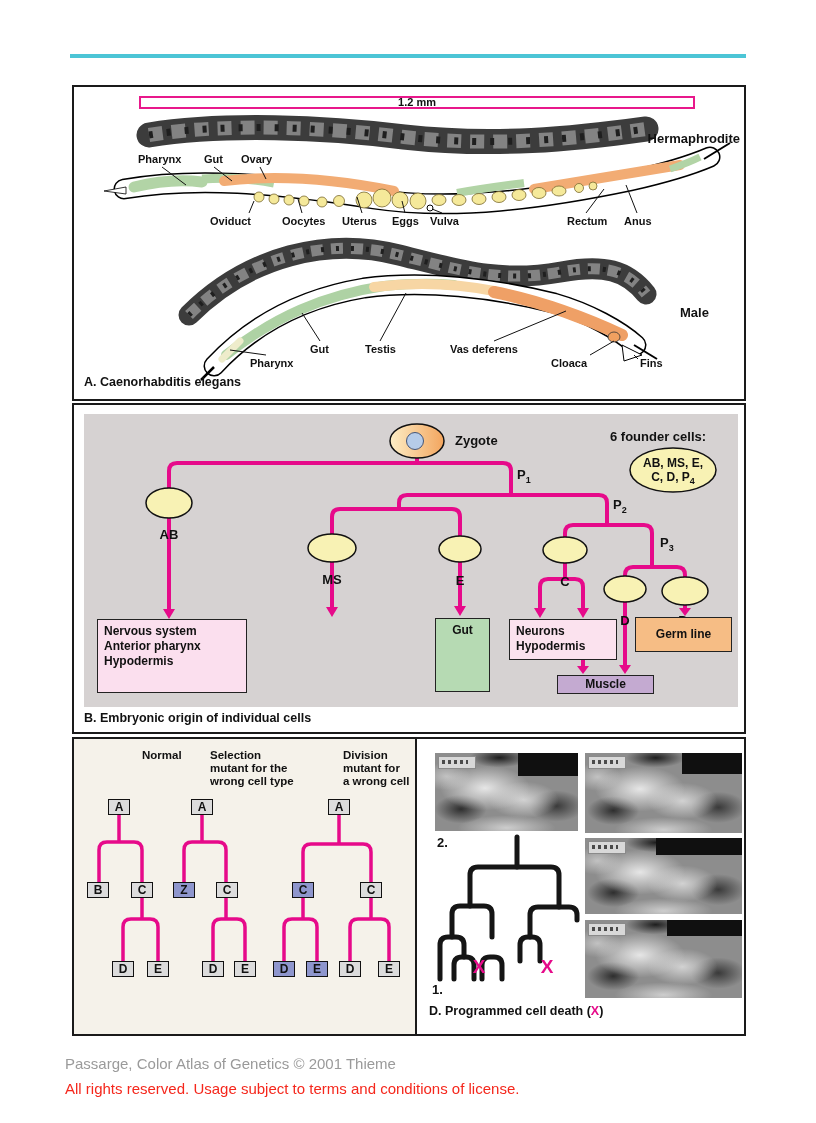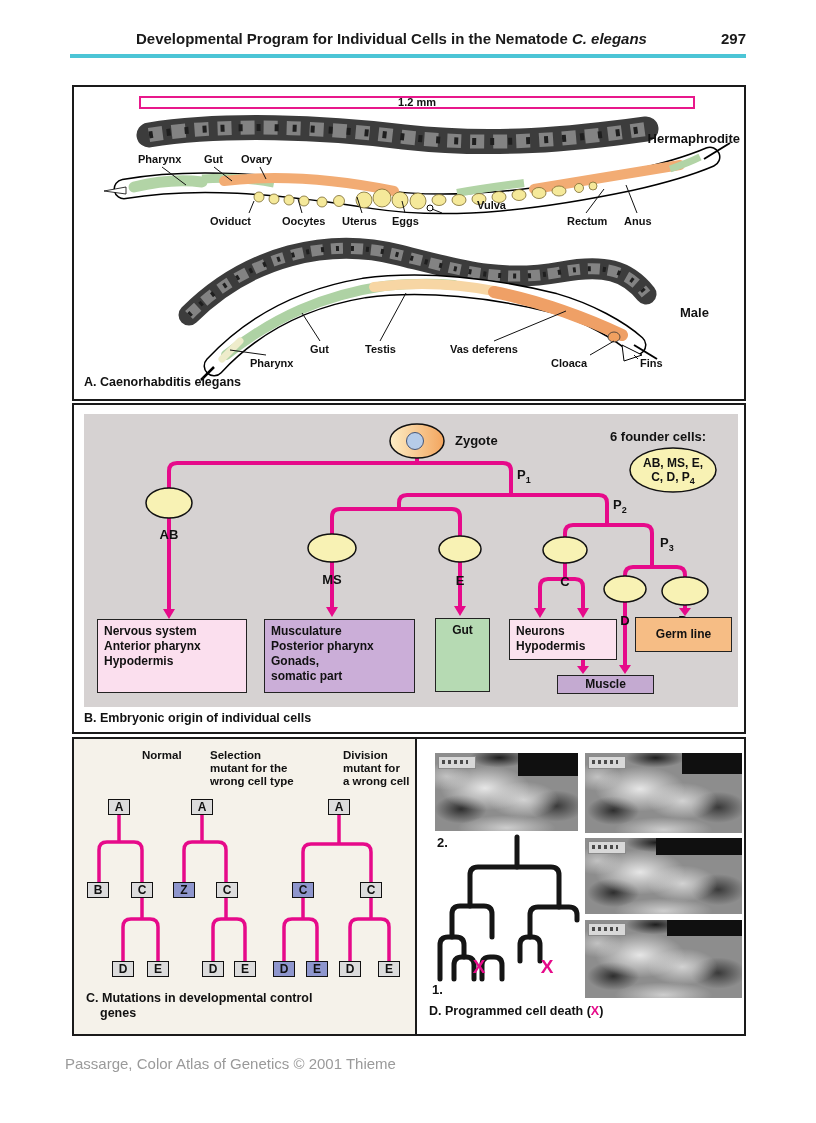--- a/index.html
+++ b/index.html
@@ -51,24 +51,20 @@
   .xmark{position:absolute;color:#e60a8a;font-weight:bold;font-size:19px;transform:translate(-50%,-50%);}
   
   .foot1{position:absolute;left:65px;top:1055px;font-size:15px;color:#9a9a9a;}
   .foot2{position:absolute;left:65px;top:1080px;font-size:15px;color:#f5271c;}
 </style>
 </head>
 <body>
 
 <div id="page">
 
-  <div id="hdr">
-    <div class="t"><span>Developmental Program for Individual Cells in the Nematode</span>&nbsp;<i>C. elegans</i></div>
-    <div class="pg">297</div>
-  </div>
   <div id="cyanrule"></div>
 
   <div class="panel" style="left:72px;top:85px;width:674px;height:316px;">
 
     <div class="abs" style="left:65px;top:9px;width:556px;height:13px;border:2px solid #e8188b;background:#fff;box-sizing:border-box;"></div>
     <div class="lbl" style="left:65px;top:9px;width:556px;text-align:center;">1.2 mm</div>
 
     <svg width="670" height="312" viewBox="0 0 670 312" style="position:absolute;left:0;top:0;">
       <defs>
         <linearGradient id="zgA" x1="0" y1="0" x2="1" y2="0">
@@ -161,21 +157,21 @@
     </svg>
 
     <div class="lbl13" style="right:4px;top:44px;">Hermaphrodite</div>
     <div class="lbl" style="left:64px;top:66px;">Pharynx</div>
     <div class="lbl" style="left:130px;top:66px;">Gut</div>
     <div class="lbl" style="left:167px;top:66px;">Ovary</div>
     <div class="lbl" style="left:136px;top:128px;">Oviduct</div>
     <div class="lbl" style="left:208px;top:128px;">Oocytes</div>
     <div class="lbl" style="left:268px;top:128px;">Uterus</div>
     <div class="lbl" style="left:318px;top:128px;">Eggs</div>
-    <div class="lbl" style="left:356px;top:112px;margin-left:47px;">Vulva</div>
+    <div class="lbl" style="left:356px;top:128px;">Vulva</div>
     <div class="lbl" style="left:493px;top:128px;">Rectum</div>
     <div class="lbl" style="left:550px;top:128px;">Anus</div>
     <div class="lbl13" style="left:606px;top:218px;">Male</div>
     <div class="lbl" style="left:176px;top:270px;">Pharynx</div>
     <div class="lbl" style="left:236px;top:256px;">Gut</div>
     <div class="lbl" style="left:291px;top:256px;">Testis</div>
     <div class="lbl" style="left:376px;top:256px;">Vas deferens</div>
     <div class="lbl" style="left:477px;top:270px;">Cloaca</div>
     <div class="lbl" style="left:566px;top:270px;">Fins</div>
     <div class="pancap" style="left:10px;top:288px;">A. Caenorhabditis elegans</div>
@@ -241,26 +237,20 @@
     <div class="onode" style="left:611px;top:186px;"><span>P</span><sub>4</sub></div>
 
     <div class="lbl13" style="left:443px;top:62px;"><span>P</span><sub>1</sub></div>
     <div class="lbl13" style="left:539px;top:92px;"><span>P</span><sub>2</sub></div>
     <div class="lbl13" style="left:586px;top:130px;"><span>P</span><sub>3</sub></div>
 
     <div class="bbox" style="left:23px;top:214px;width:150px;height:74px;background:#fbdfee;">
       <div>Nervous system</div>
         <div>Anterior pharynx</div>
         <div>Hypodermis</div>
-    </div>
-    <div class="bbox" style="left:190px;top:214px;width:151px;height:74px;background:#cbaed8;">
-      <div>Musculature</div>
-        <div>Posterior pharynx</div>
-        <div>Gonads,</div>
-        <div>somatic part</div>
     </div>
     <div class="bbox ctr" style="left:361px;top:213px;width:55px;height:74px;background:#b6dab3;">
       <div>Gut</div>
     </div>
     <div class="bbox" style="left:435px;top:214px;width:108px;height:41px;background:#fbe2ee;">
       <div>Neurons</div>
         <div>Hypodermis</div>
     </div>
     <div class="bbox ctr" style="left:561px;top:212px;width:97px;height:35px;padding-top:9px;background:#f6bd85;">
       <div>Germ line</div>
@@ -319,24 +309,20 @@
       <div class="cellbox" style="left:160px;top:222px;">E</div>
 
       <div class="cellbox" style="left:254px;top:60px;">A</div>
       <div class="cellbox mut" style="left:218px;top:143px;">C</div>
       <div class="cellbox" style="left:286px;top:143px;">C</div>
       <div class="cellbox mut" style="left:199px;top:222px;">D</div>
       <div class="cellbox mut" style="left:232px;top:222px;">E</div>
       <div class="cellbox" style="left:265px;top:222px;">D</div>
       <div class="cellbox" style="left:304px;top:222px;">E</div>
 
-      <div class="pancap" style="left:12px;top:252px;">
-        <div>C. Mutations in developmental control</div>
-        <div style="padding-left:14px;">genes</div>
-      </div>
     </div>
 
     <div style="position:relative;flex:1;height:100%;background:#fff;">
       <div class="micro m1" style="left:18px;top:14px;width:143px;height:78px;">
           <div class="chip"></div>
         </div>
       <div class="micro m2" style="left:168px;top:14px;width:157px;height:80px;">
           <div class="chip"></div>
         </div>
       <div class="micro m3" style="left:168px;top:99px;width:157px;height:76px;">
@@ -364,14 +350,15 @@
       <div class="xmark" style="left:62px;top:228px;">X</div>
       <div class="xmark" style="left:130px;top:228px;">X</div>
 
       <div class="pancap" style="left:12px;top:265px;">
         <span>D. Programmed cell death (</span><span style="color:#e60a8a;">X</span><span>)</span>
       </div>
     </div>
   </div>
 
   <div class="foot1">Passarge, Color Atlas of Genetics © 2001 Thieme</div>
+  <div class="foot2">All rights reserved. Usage subject to terms and conditions of license.</div>
 
 </div>
 
 </body></html>

